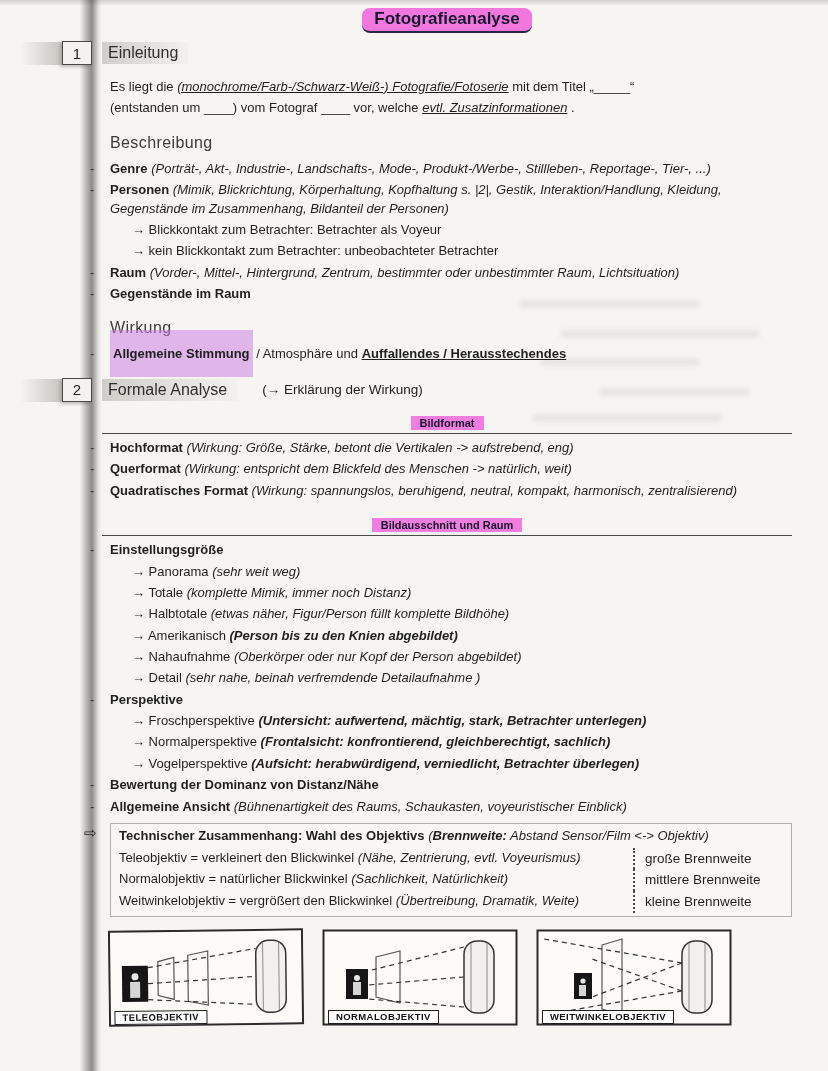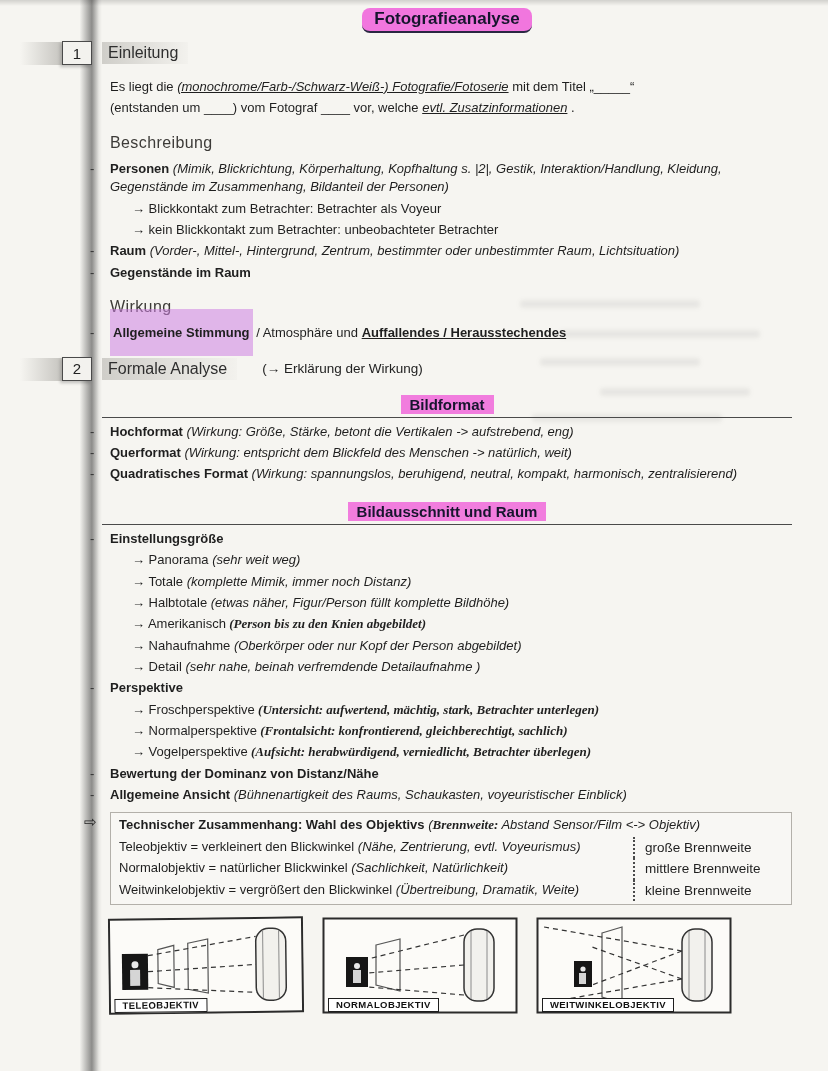--- a/index.html
+++ b/index.html
@@ -33,27 +33,27 @@
 
   .intro{margin:12px 0 0 8px;line-height:1.6;}
   .subhead{font-size:16px;color:#3d3b38;margin:15px 0 8px 8px;font-weight:400;letter-spacing:0.4px;}
 
   .li{position:relative;margin:2.5px 0 2.5px 8px;line-height:1.45;}
   .li::before{content:"-";position:absolute;left:-20px;top:0;color:#333;}
   .sub{margin:2.5px 0 2.5px 30px;line-height:1.45;}
 
   .b{font-weight:700;}
   .i{font-style:italic;}
-  .bi{font-weight:700;font-style:italic;font-family:Liberation Serif, serif;}
+  .bi{font-weight:700;font-style:italic;}
   .iu{font-style:italic;text-decoration:underline;}
   .bu{font-weight:700;text-decoration:underline;}
   .hl-purple{background:rgba(206,128,226,0.55);padding:16px 3px;font-weight:700;}
   .hl-pink{display:inline-block;background:rgba(240,95,218,0.8);padding:1px 9px;font-weight:700;color:#17152e;}
 
-  .center-head{text-align:center;margin:14px 0 3px;font-size:15px;}
+  .center-head{text-align:center;margin:14px 0 3px;font-size:11px;}
   .rule{border-top:1.3px solid #4a4a4a;margin:2px 0 5px 0;height:0;}
 
   .tech-wrap{position:relative;margin:7px 0 0 8px;}
   .tech-arrow{position:absolute;left:-26px;top:1px;font-size:15px;color:#222;}
   .tech-box{border:1px solid #b3b0aa;padding:2px 0 3px 8px;background:rgba(255,255,255,0.25);}
   .tech-head{margin-bottom:2px;line-height:1.5;}
   .trow{display:flex;align-items:stretch;line-height:1.6;}
   .trow .tl{flex:1;padding-right:6px;}
   .trow .tr2{width:146px;border-left:2px dotted #4a4a4a;padding-left:10px;font-size:13.5px;}
 
@@ -92,20 +92,23 @@
     <span class="sec-label">Einleitung</span>
   </div>
 
   <p class="intro">
     <span>Es liegt die </span><span class="iu">(monochrome/Farb-/Schwarz-Weiß-) Fotografie/Fotoserie</span><span> mit dem Titel „_____“</span><br>
     <span>(entstanden um ____) vom Fotograf ____ vor, welche </span><span class="iu">evtl. Zusatzinformationen</span><span> .</span>
   </p>
 
   <div class="subhead">Beschreibung</div>
 
+  <div class="li">
+    <span class="b">Genre</span><span class="i"> (Porträt-, Akt-, Industrie-, Landschafts-, Mode-, Produkt-/Werbe-, Stillleben-, Reportage-, Tier-, ...)</span>
+  </div>
   <div class="li">
     <span class="b">Personen</span><span class="i"> (Mimik, Blickrichtung, Körperhaltung, Kopfhaltung s. |2|, Gestik, Interaktion/Handlung, Kleidung, Gegenstände im Zusammenhang, Bildanteil der Personen)</span>
   </div>
   <div class="sub">→ Blickkontakt zum Betrachter: Betrachter als Voyeur</div>
   <div class="sub">→ kein Blickkontakt zum Betrachter: unbeobachteter Betrachter</div>
   <div class="li">
     <span class="b">Raum</span><span class="i"> (Vorder-, Mittel-, Hintergrund, Zentrum, bestimmter oder unbestimmter Raum, Lichtsituation)</span>
   </div>
   <div class="li">
     <span class="b">Gegenstände im Raum</span>

